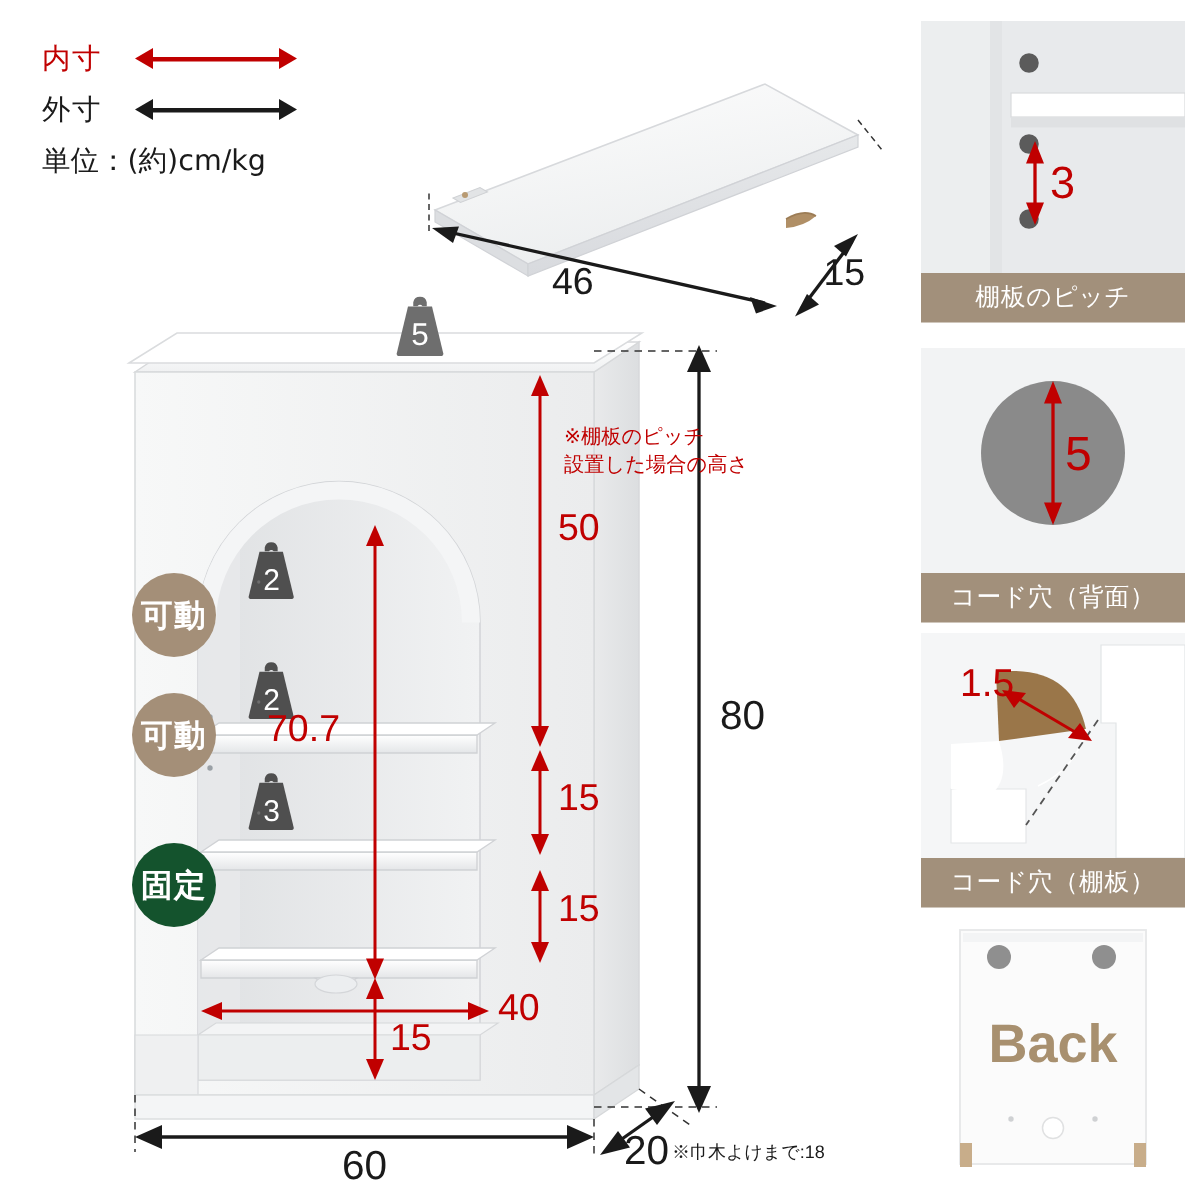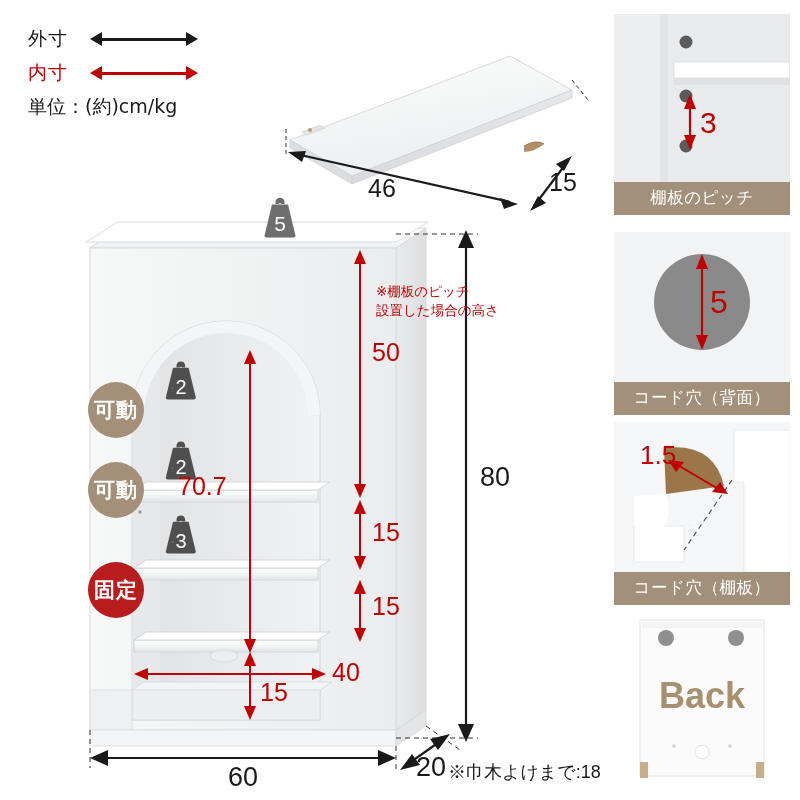--- a/index.html
+++ b/index.html
@@ -79,51 +79,51 @@
 
   
   .badge {
     position: absolute; width: 56px; height: 56px; border-radius: 50%;
     display: flex; align-items: center; justify-content: center;
     color: #ffffff; font-size: 21px; letter-spacing: 1px;
     font-family: "DejaVu Sans", sans-serif;
     font-weight: bold;
   }
   .badge.movable { background: #a48f78; }
-  .badge.fixed   { background: #b91c1c; }
+  .badge.fixed   { background: #14532d; }
 
   
   .panel { position: absolute; left: 614px; width: 176px; background: #fbfbfb; }
   .panel-img { position: relative; width: 100%; overflow: hidden; background: #f2f2f2; }
   .panel-cap {
     background: #a2907b; color: #ffffff; text-align: center;
     font-size: 16.5px; padding: 5px 0 6px; letter-spacing: 0.5px;
     font-family: "DejaVu Sans", sans-serif;
   }
   .panel-num {
     position: absolute; color: #c00000; font-family: "Liberation Sans", sans-serif;
   }
 </style>
 </head>
 <body>
 
 <div id="root">
 
   <div class="legend">
     <div class="legend-row">
-      <span class="legend-label">外寸</span>
-      <span class="legend-arrow">
+      <span class="legend-label red">内寸</span>
+      <span class="legend-arrow red">
         <span class="ah l"></span>
           <span class="bar"></span>
           <span class="ah r"></span>
       </span>
     </div>
     <div class="legend-row">
-      <span class="legend-label red">内寸</span>
-      <span class="legend-arrow red">
+      <span class="legend-label">外寸</span>
+      <span class="legend-arrow">
         <span class="ah l"></span>
           <span class="bar"></span>
           <span class="ah r"></span>
       </span>
     </div>
     <div class="legend-unit">単位：(約)cm/kg</div>
   </div>
 
   <div class="board-wrap">
     <svg width="320" height="190" viewBox="0 0 320 190">
@@ -350,21 +350,21 @@
     <div class="dimtext red" style="left:118px; top:282px; font-size:25px;">70.7</div>
     <div class="dimtext red" style="left:312px; top:328px; font-size:25px;">15</div>
     <div class="dimtext red" style="left:312px; top:402px; font-size:25px;">15</div>
     <div class="dimtext red" style="left:272px; top:468px; font-size:25px;">40</div>
     <div class="dimtext red" style="left:200px; top:488px; font-size:25px;">15</div>
 
     
     <div class="dimtext" style="left:420px; top:272px; font-size:27px;">80</div>
     <div class="dimtext" style="left:168px; top:572px; font-size:27px;">60</div>
     <div class="dimtext" style="left:356px; top:562px; font-size:27px;">20</div>
-    <div class="dimtext" style="left:388px; top:570px; font-size:18px;">※巾木よけまで:18</div>
+    <div class="dimtext" style="left:388px; top:570px; font-size:12px;">※巾木よけまで:18</div>
   </div>
 
   <div class="panel" style="top:14px;">
     <div class="panel-img" style="height:168px;">
       <svg width="176" height="168" viewBox="0 0 176 168">
         <rect width="176" height="168" fill="#f4f5f6"></rect>
         <rect x="0" y="0" width="46" height="168" fill="#eceeef"></rect>
         <rect x="46" y="0" width="8" height="168" fill="#e2e4e6"></rect>
         <rect x="54" y="0" width="122" height="168" fill="#e8eaec"></rect>
         <rect x="60" y="48" width="116" height="16" fill="#ffffff" stroke="#d9dbdd" stroke-width="0.8"></rect>

